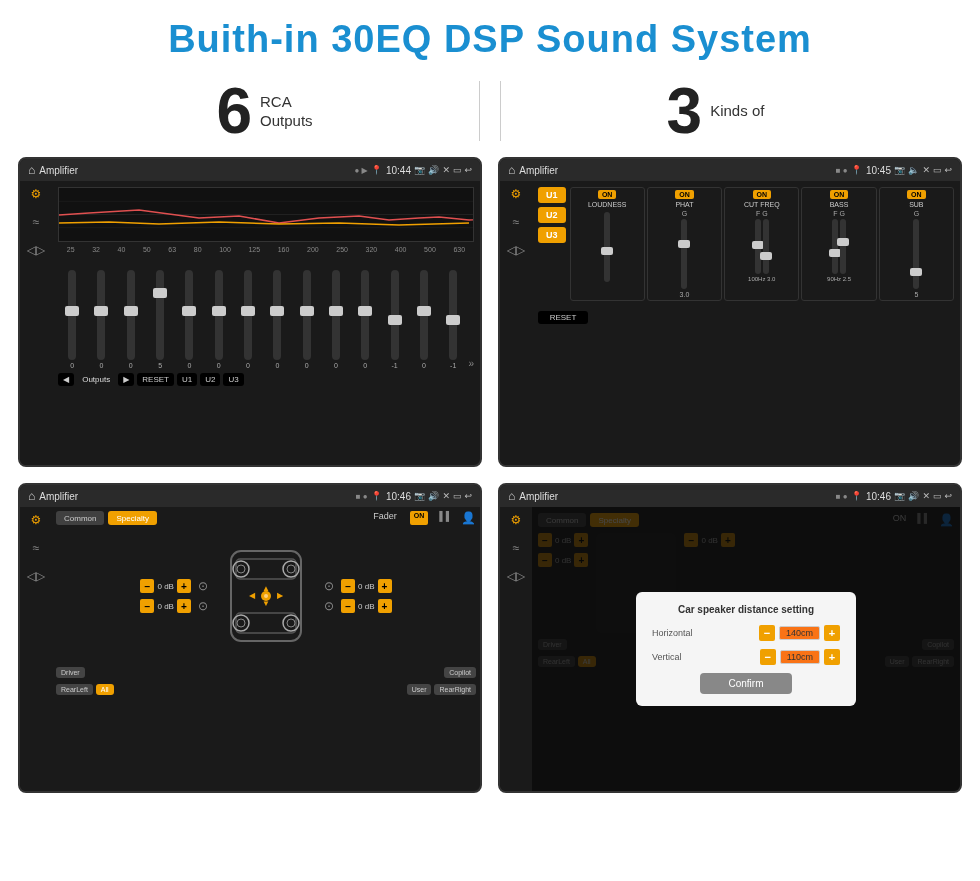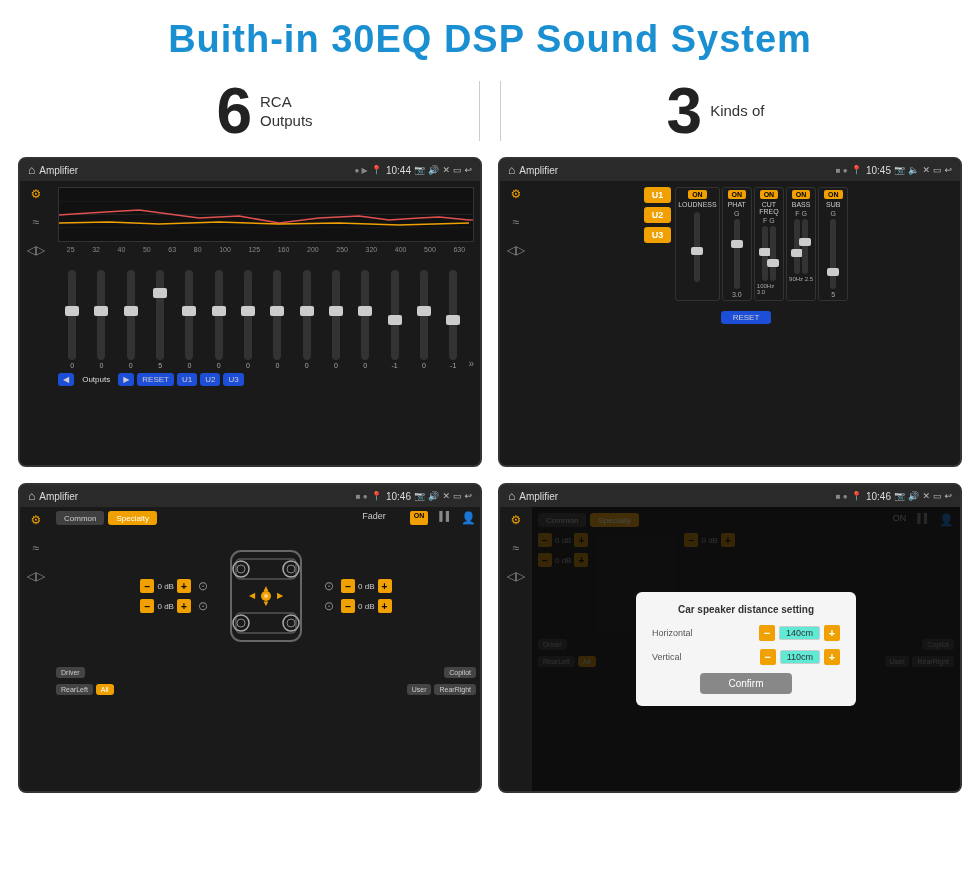--- a/index.html
+++ b/index.html
@@ -104,21 +104,20 @@
       font-size: 12px;
       cursor: pointer;
     }
     .side-icon.active { color: #f0a000; }
 
     
     .main-area {
       flex: 1;
       padding: 6px;
       overflow: hidden;
-      align-items: center;
     }
 
     
     .eq-graph {
       background: #111;
       border: 1px solid #333;
       height: 55px;
       margin-bottom: 4px;
       position: relative;
       overflow: hidden;
@@ -166,21 +165,21 @@
       color: #aaa;
       font-size: 7px;
     }
     .eq-bottom-bar {
       display: flex;
       gap: 3px;
       align-items: center;
       margin-top: 4px;
     }
     .eq-btn {
-      background: #1d4ed8;
+      background: #000000;
       color: #ccc;
       font-size: 8px;
       padding: 2px 5px;
       border-radius: 3px;
       border: none;
     }
     .eq-btn.label { color: #ddd; background: transparent; }
 
     
     .amp-screen .main-area {
@@ -369,21 +368,21 @@
       border-radius: 2px;
       display: flex;
       align-items: center;
       justify-content: center;
       font-size: 11px;
       font-weight: bold;
       cursor: pointer;
       border: none;
     }
     .dial-val {
-      background: #5eead4;
+      background: #f97316;
       border: 1px solid #ccc;
       font-size: 9px;
       padding: 1px 6px;
       border-radius: 2px;
       color: #333;
       min-width: 40px;
       text-align: center;
     }
     .confirm-btn {
       background: #888;
@@ -689,21 +688,21 @@
         <span class="side-icon active">⚙</span>
         <span class="side-icon">≈</span>
         <span class="side-icon">◁▷</span>
       </div>
       <div class="main-area">
 
         <div class="tab-row">
           <button class="tab-btn">Common</button>
           <button class="tab-btn active">Specialty</button>
           <span style="flex:1;"></span>
-          <span style="color:#ccc;font-size:9px;margin-right:16px;">Fader</span>
+          <span style="color:#ccc;font-size:9px;margin-right:5px;">Fader</span>
           <span class="fader-on-badge">ON</span>
           <span style="color:#888;font-size:9px;margin-left:4px;">▐▐</span>
           <span style="color:#ccc;font-size:12px;margin-left:8px;cursor:pointer;">👤</span>
         </div>
 
         <div class="speaker-layout">
 
           <div class="speaker-side">
             <div class="db-row">
               <div class="db-minus">−</div>

